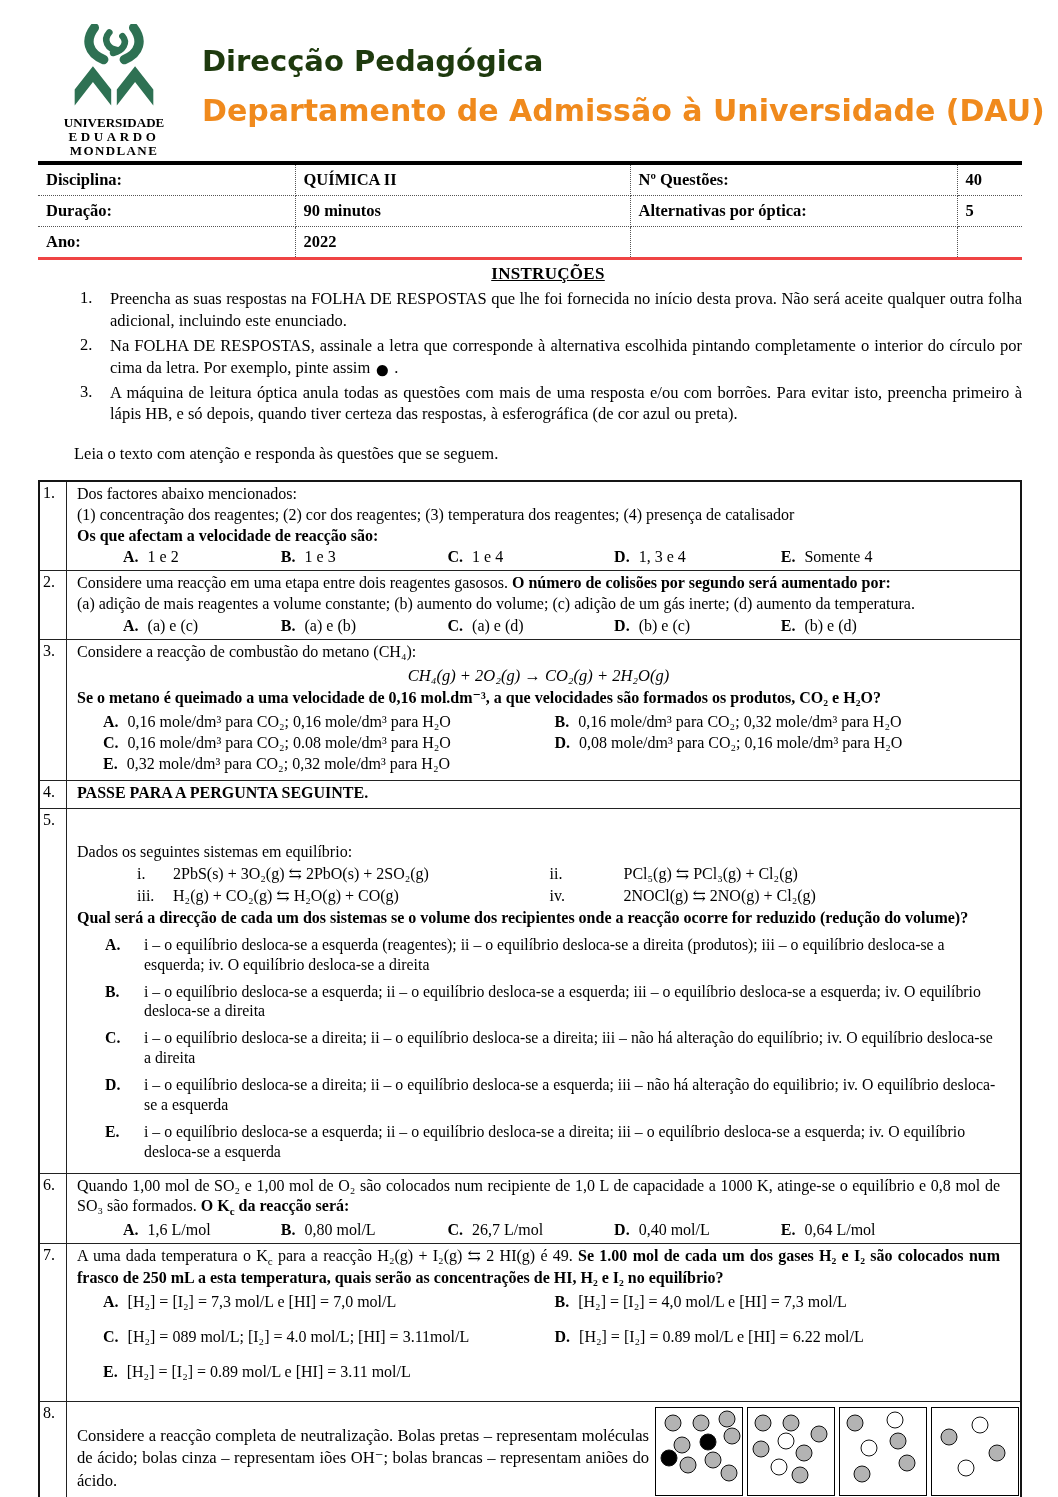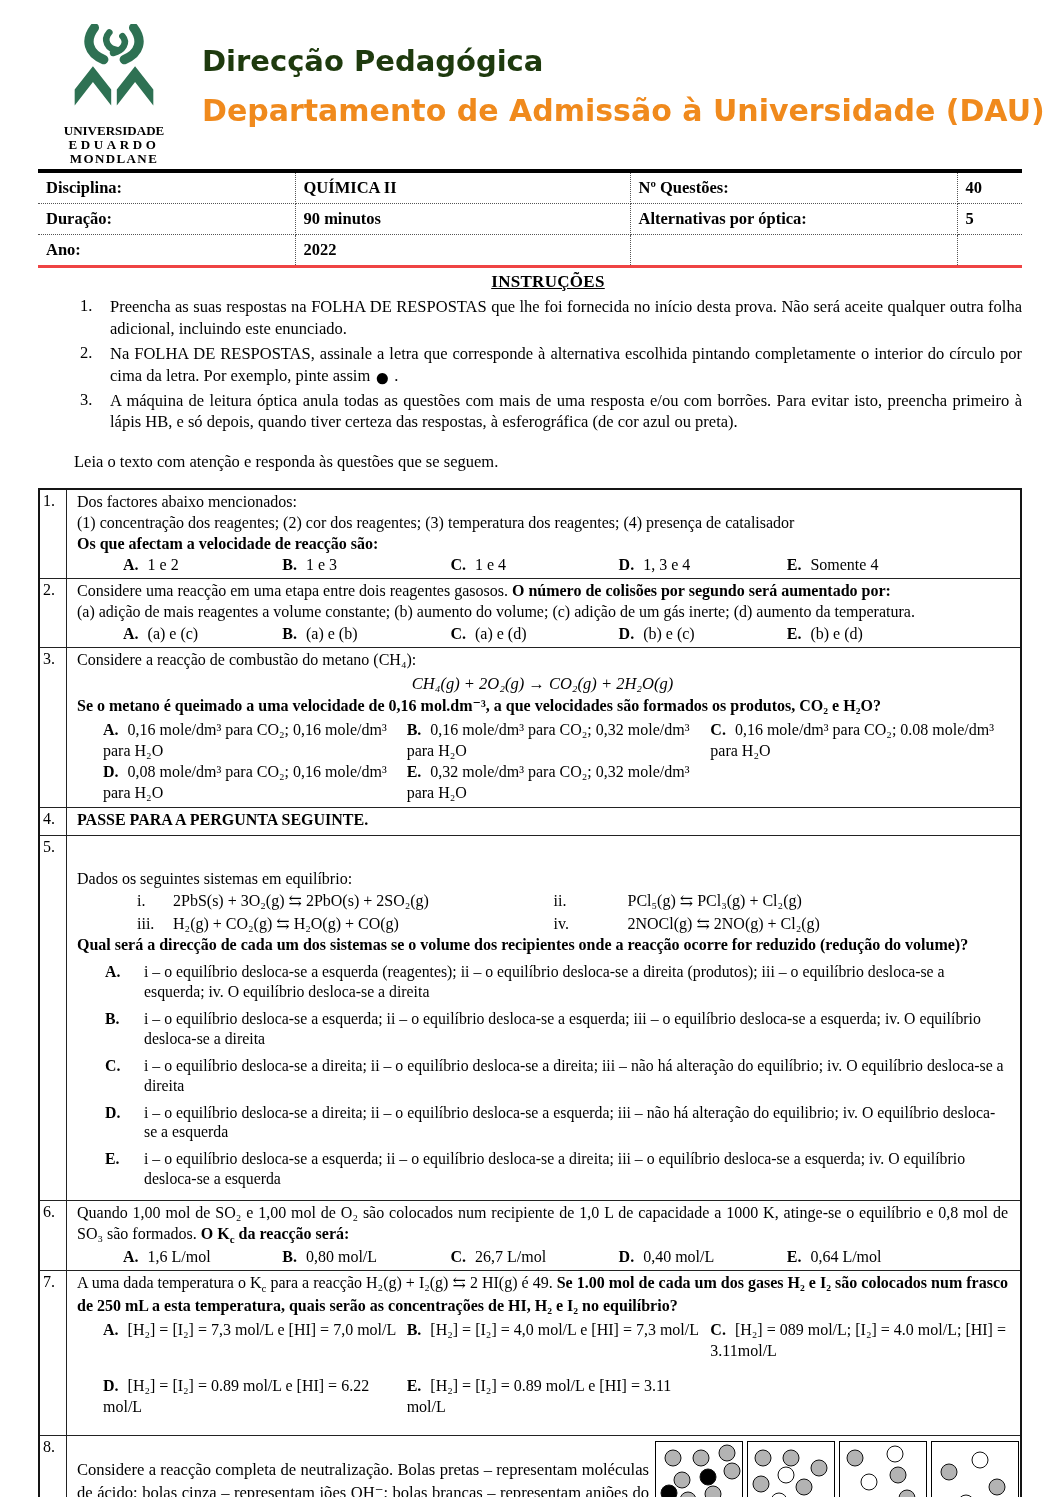--- a/index.html
+++ b/index.html
@@ -10,21 +10,21 @@
   .page{
     position:relative;width:1058px;height:1497px;margin:0 auto;background:#fff;
     font-family:"Liberation Serif","DejaVu Serif",serif;color:#000;overflow:hidden;
   }
   .content{padding:0 36px 0 38px;}
 
   
   .hrow{display:flex;align-items:flex-start;padding-top:24px;}
   .logo-block{width:152px;flex:none;text-align:center;}
   .logo-svg{width:102px;height:88px;display:block;margin:0 auto;}
-  .org{font-weight:bold;font-size:13px;line-height:1.06;margin-top:12px;}
+  .org{font-weight:bold;font-size:13px;line-height:1.06;margin-top:4px;}
   .org div{white-space:nowrap;}
   .org .l2{letter-spacing:3.6px;}
   .org .l3{letter-spacing:1.4px;}
   .titles{margin-left:12px;padding-top:20px;font-family:"DejaVu Sans","Liberation Sans",sans-serif;}
   .title1{font-weight:bold;font-size:29px;color:var(--title1);}
   .title2{font-weight:bold;font-size:30px;color:var(--title2);margin-top:15px;white-space:nowrap;}
 
   
   table.info{border-collapse:collapse;width:984px;margin-top:4px;
     border-top:4px solid #000;border-bottom:3px solid #ef4444;table-layout:fixed;}
@@ -40,33 +40,33 @@
   .ins-item{display:flex;margin-top:4px;}
   .ins-num{width:36px;flex:none;padding-left:6px;font-size:16.5px;}
   .ins-text{flex:1;text-align:justify;font-size:16.5px;line-height:1.3;}
   .ins-note{margin-top:19px;font-size:16.5px;}
 
   
   .qtable{border:2.2px solid #151515;margin-top:16px;width:984px;}
   .qrow{display:flex;border-top:1.6px solid #222;}
   .qrow:first-child{border-top:none;}
   .qnum{width:27px;flex:none;border-right:1.3px solid #222;padding:2px 3px 0 3px;font-size:16px;}
-  .qbody{flex:1;padding:2px 12px 4px 10px;min-width:0;}
+  .qbody{flex:1;padding:2px 20px 4px 10px;min-width:0;}
   .qp{margin:0;line-height:1.3;font-size:16px;}
   .qp.center{text-align:center;font-size:16.5px;padding:2px 0;}
   .qp.justify{text-align:justify;}
   .qp.gap{margin-top:21px;}
   span.b{font-weight:bold;}
   span.i{font-style:italic;}
   span.sub{vertical-align:sub;font-size:11px;}
   span.dot{font-size:26px;line-height:0;vertical-align:-5px;}
 
   .opts{display:grid;grid-template-columns:18% 19% 19% 19% 1fr;padding-left:46px;margin-top:2px;font-size:16px;}
   .opt .k{font-weight:bold;margin-right:9px;}
-  .optgrid{display:grid;grid-template-columns:1fr 1fr 1fr;padding-left:26px;column-gap:6px;margin-top:2px;font-size:16px;line-height:1.32;}
+  .optgrid{display:grid;grid-template-columns:1fr 1fr;padding-left:26px;column-gap:6px;margin-top:2px;font-size:16px;line-height:1.32;}
   .optgrid.wide .opt{margin-bottom:14px;}
   .optlist{margin-top:3px;}
   .optlist .opt{display:flex;margin:6px 0 7px 28px;line-height:1.26;font-size:15.8px;}
   .optlist .k{font-weight:bold;width:30px;flex:none;}
   .optlist .t{flex:1;padding-right:4px;}
   .systems{display:grid;grid-template-columns:36px 1fr 74px 1fr;padding-left:60px;line-height:1.42;font-size:16px;}
   .systems .sysk{}
   .split{display:flex;}
   .split-left{width:578px;flex:none;padding-right:6px;}
   .split-left .qp{font-size:16.6px;line-height:1.36;}

